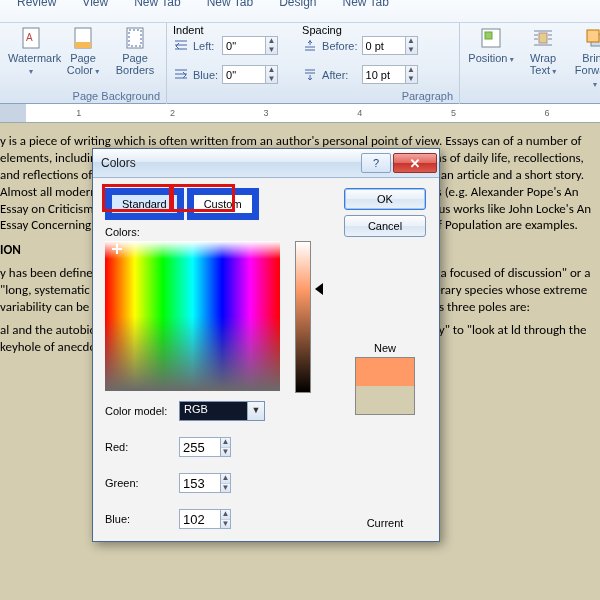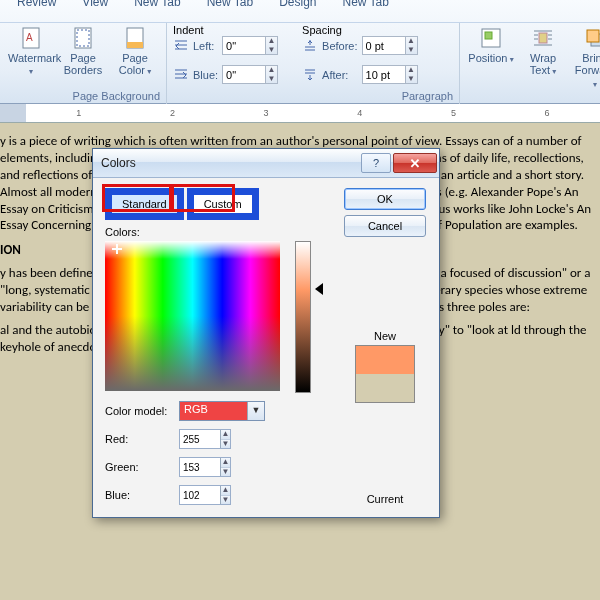--- a/index.html
+++ b/index.html
@@ -39,28 +39,28 @@
   .gradient{width:175px;height:150px;position:relative;background:
     linear-gradient(to bottom, rgba(128,128,128,0) 0%, rgba(128,128,128,0) 50%, #6a6a6a 100%),
     linear-gradient(to bottom, #fff 0%, rgba(255,255,255,0) 12%),
     linear-gradient(to right,#ff0000 0%,#ffff00 17%,#00ff00 33%,#00ffff 50%,#0000ff 67%,#ff00ff 83%,#ff0000 100%)}
   .cross{position:absolute;width:10px;height:10px;left:7px;top:3px}
   .cross:before,.cross:after{content:"";position:absolute;background:#fff}
   .cross:before{left:4px;top:0;width:2px;height:10px}
   .cross:after{top:4px;left:0;height:2px;width:10px}
   .lum{position:absolute;right:-20px;top:0;width:14px;height:150px;background:linear-gradient(#fff 0%,#ff9966 32%,#000 100%);border:1px solid #888}
   .lumptr{position:absolute;right:-32px;top:42px;width:0;height:0;border-top:6px solid transparent;border-bottom:6px solid transparent;border-right:8px solid #000}
-  .fields{margin-top:10px;display:grid;grid-template-columns:68px auto;gap:8px 6px;align-items:center;font-size:11px}
+  .fields{margin-top:10px;display:grid;grid-template-columns:68px auto;gap:16px 6px;align-items:center;font-size:11px}
   .fields label{color:#000}
   .combo{display:flex;border:1px solid #7a93b4;background:#fff;height:18px;width:84px}
-  .combo.sel{background:#ef4444;color:#fff}
+  .combo.sel{background:#0f172a;color:#fff}
   .combo span{flex:1;padding:1px 4px;font-size:11px}
   .combo .dd{width:16px;background:linear-gradient(#f3f7fc,#d8e4f2);border-left:1px solid #9ab;color:#333;text-align:center;font-size:9px;line-height:16px}
   .numspin{display:flex;border:1px solid #9aaecb;background:#fff;width:50px;height:18px}
-  .numspin input{border:none;width:34px;font-size:10px;padding:1px 3px}
+  .numspin input{border:none;width:34px;font-size:13px;padding:1px 3px}
   .numspin .ar{width:14px;border-left:1px solid #9ab;display:flex;flex-direction:column}
   .numspin .ar span{flex:1;background:linear-gradient(#f3f7fc,#d8e4f2);font-size:8px;text-align:center;line-height:7px;color:#556;border-bottom:1px solid #c3d1e3}
   .numspin .ar span:last-child{border-bottom:none}
   .right{width:84px;display:flex;flex-direction:column;align-items:center}
   .btn{width:82px;height:22px;border:1px solid #7f98b8;background:linear-gradient(#fdfdfe,#eaf1f9 48%,#dae6f3 52%,#eaf2fb);border-radius:3px;font-size:11px;color:#000;margin-bottom:5px}
   .btn.def{border:1px solid #3d7bd4;box-shadow:0 0 0 1px #9ec7ff inset}
   .swlbl{font-size:11px;margin-top:auto}
   .swatch{width:58px;height:56px;border:1px solid #888;margin:3px 0;display:flex;flex-direction:column}
   .swatch .new{flex:1;background:#ff9966}
   .swatch .cur{flex:1;background:#d4cdb0}
@@ -86,30 +86,30 @@
         <div class="bigbtn">
           <svg class="ic">
               <rect x="4" y="2" width="16" height="20" fill="#fff" stroke="#789"></rect>
               <text x="7" y="15" font-size="10" fill="#b44">A</text>
             </svg>
           <span>Watermark</span><span class="carrot"> ▾</span>
         </div>
         <div class="bigbtn">
           <svg class="ic">
               <rect x="4" y="2" width="16" height="20" fill="#fff" stroke="#789"></rect>
+              <rect x="4" y="16" width="16" height="6" fill="#f7b955"></rect>
+            </svg>
+          <span>Page Color</span><span class="carrot"> ▾</span>
+        </div>
+        <div class="bigbtn">
+          <svg class="ic">
+              <rect x="4" y="2" width="16" height="20" fill="#fff" stroke="#789"></rect>
               <rect x="6" y="4" width="12" height="16" fill="none" stroke="#46a" stroke-dasharray="2"></rect>
             </svg>
           <span>Page Borders</span>
-        </div>
-        <div class="bigbtn">
-          <svg class="ic">
-              <rect x="4" y="2" width="16" height="20" fill="#fff" stroke="#789"></rect>
-              <rect x="4" y="16" width="16" height="6" fill="#f7b955"></rect>
-            </svg>
-          <span>Page Color</span><span class="carrot"> ▾</span>
         </div>
       </div>
       <div class="grplbl">Page Background</div>
     </div>
     <div class="group" style="min-width:280px">
       <div style="display:flex;gap:24px">
         <div>
           <div class="smlbl">Indent</div>
           <div class="smallgrid">
             <span>

